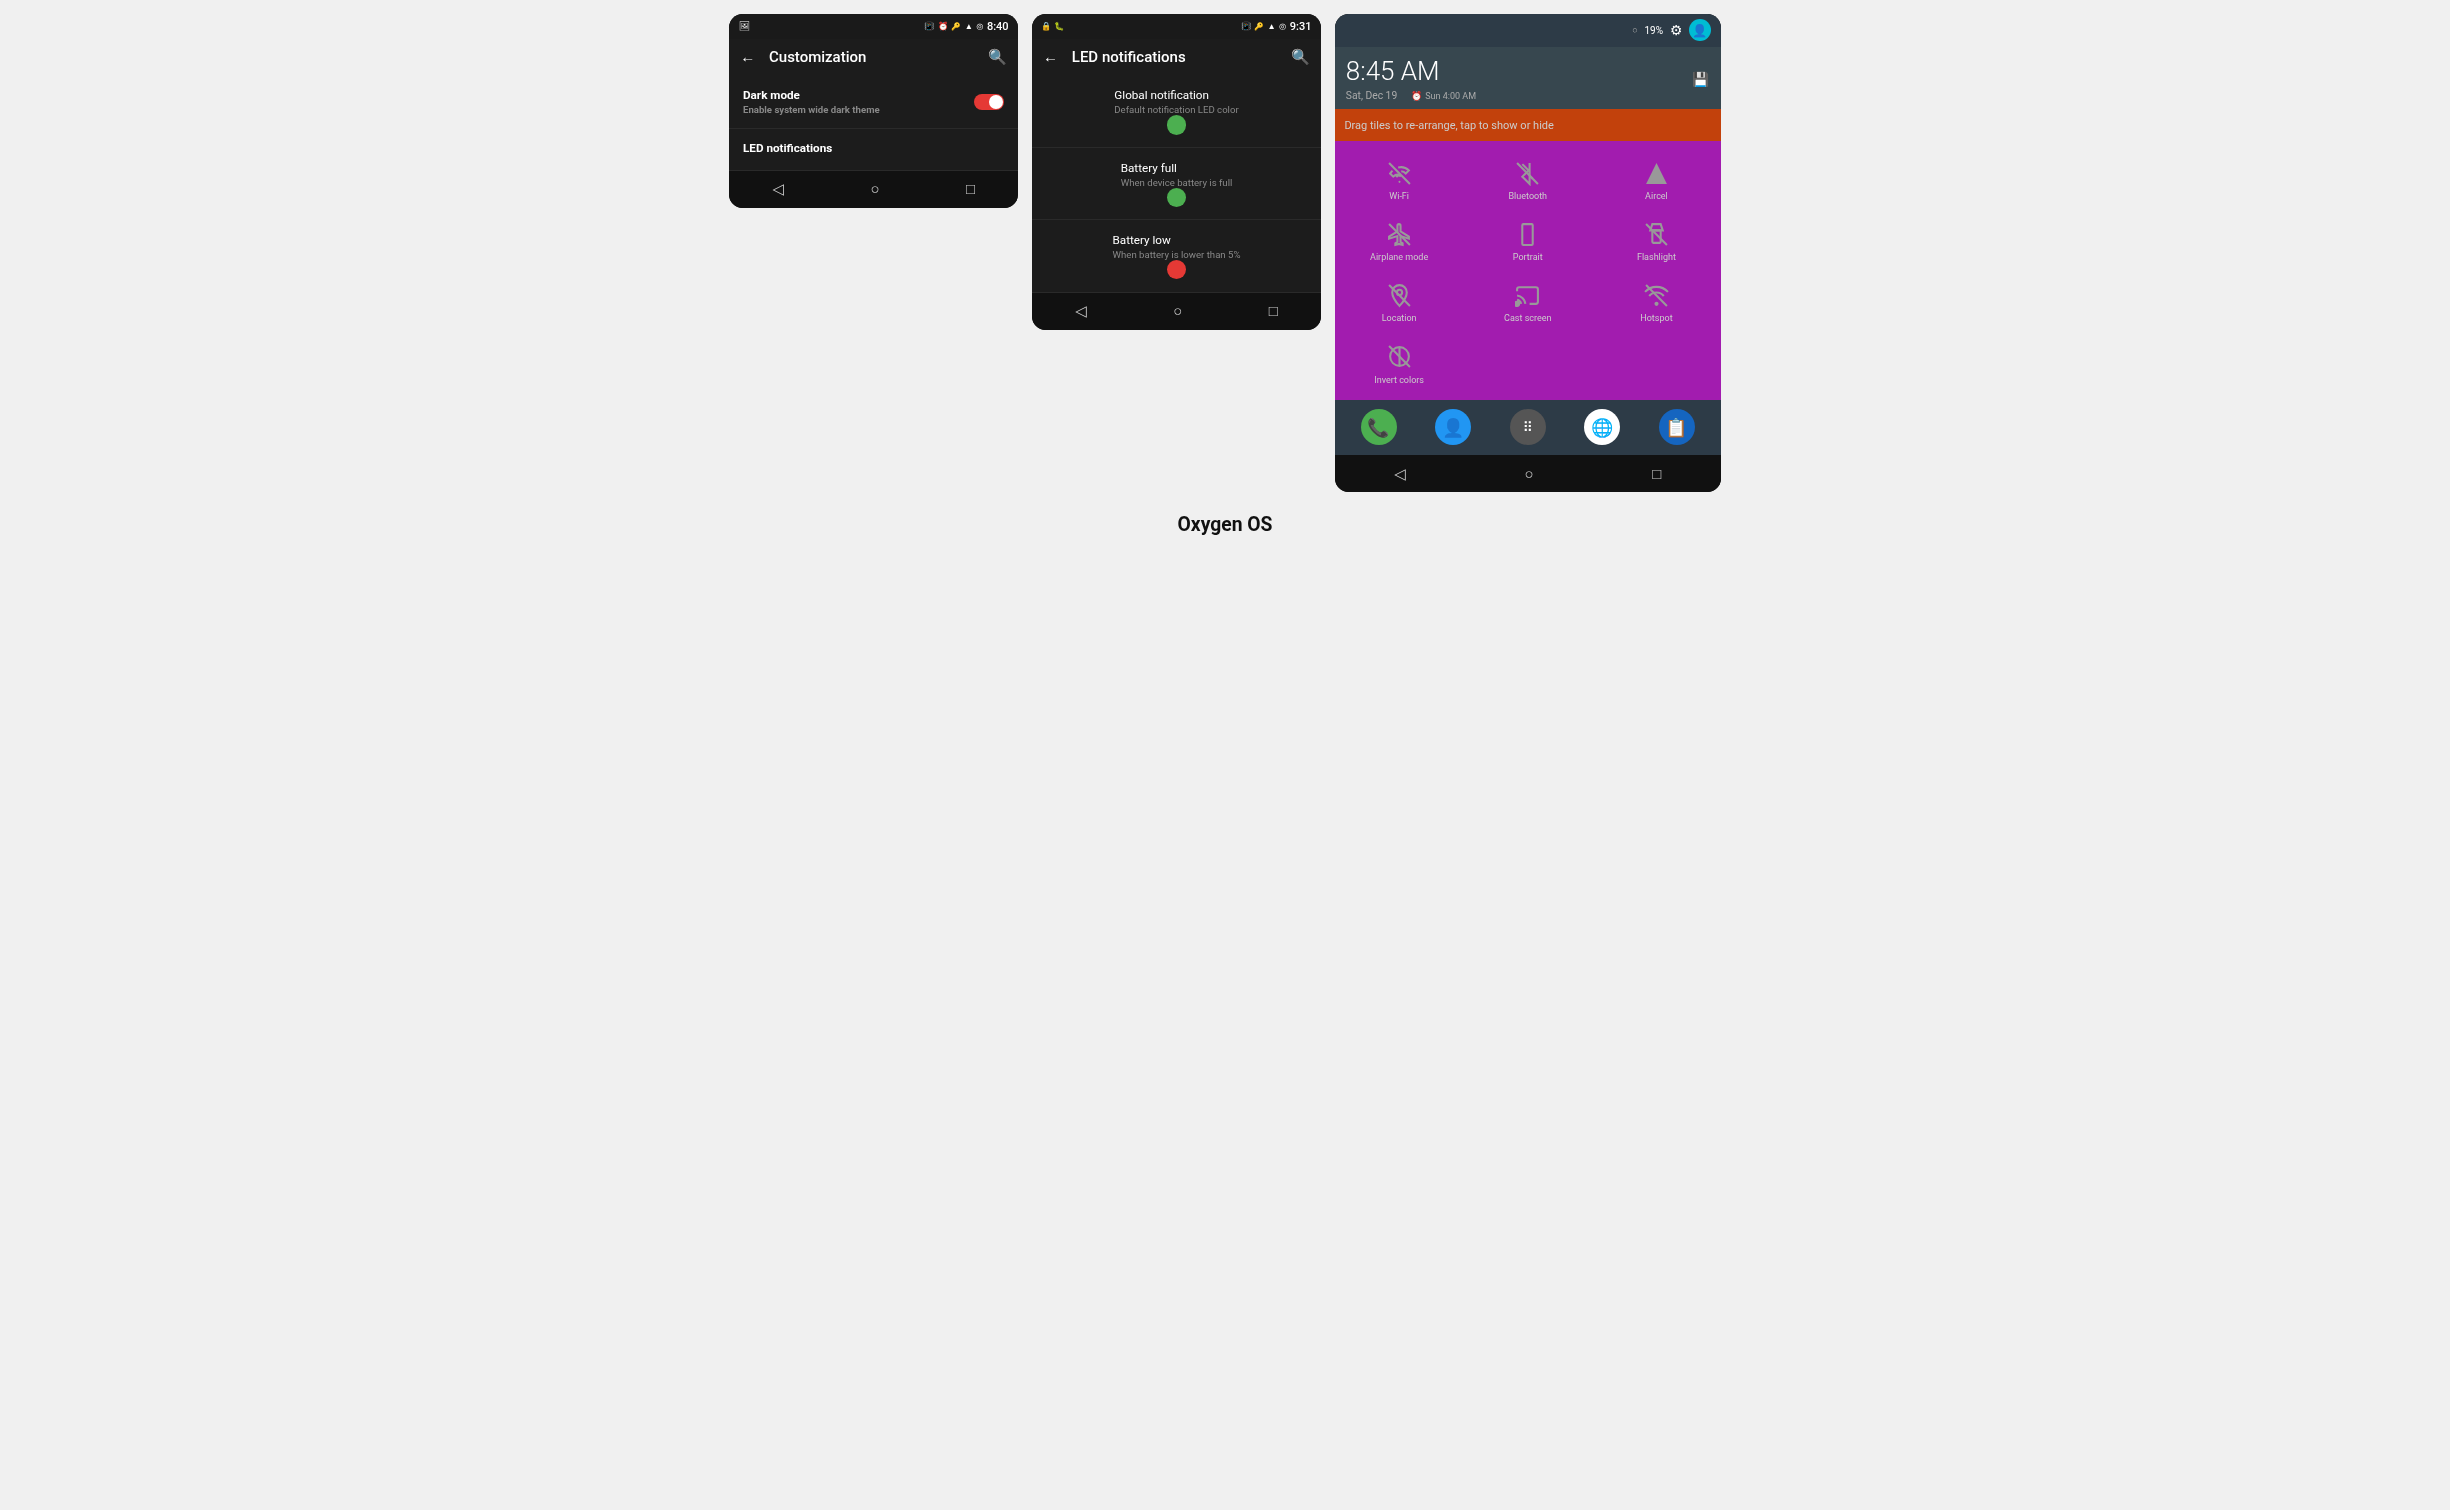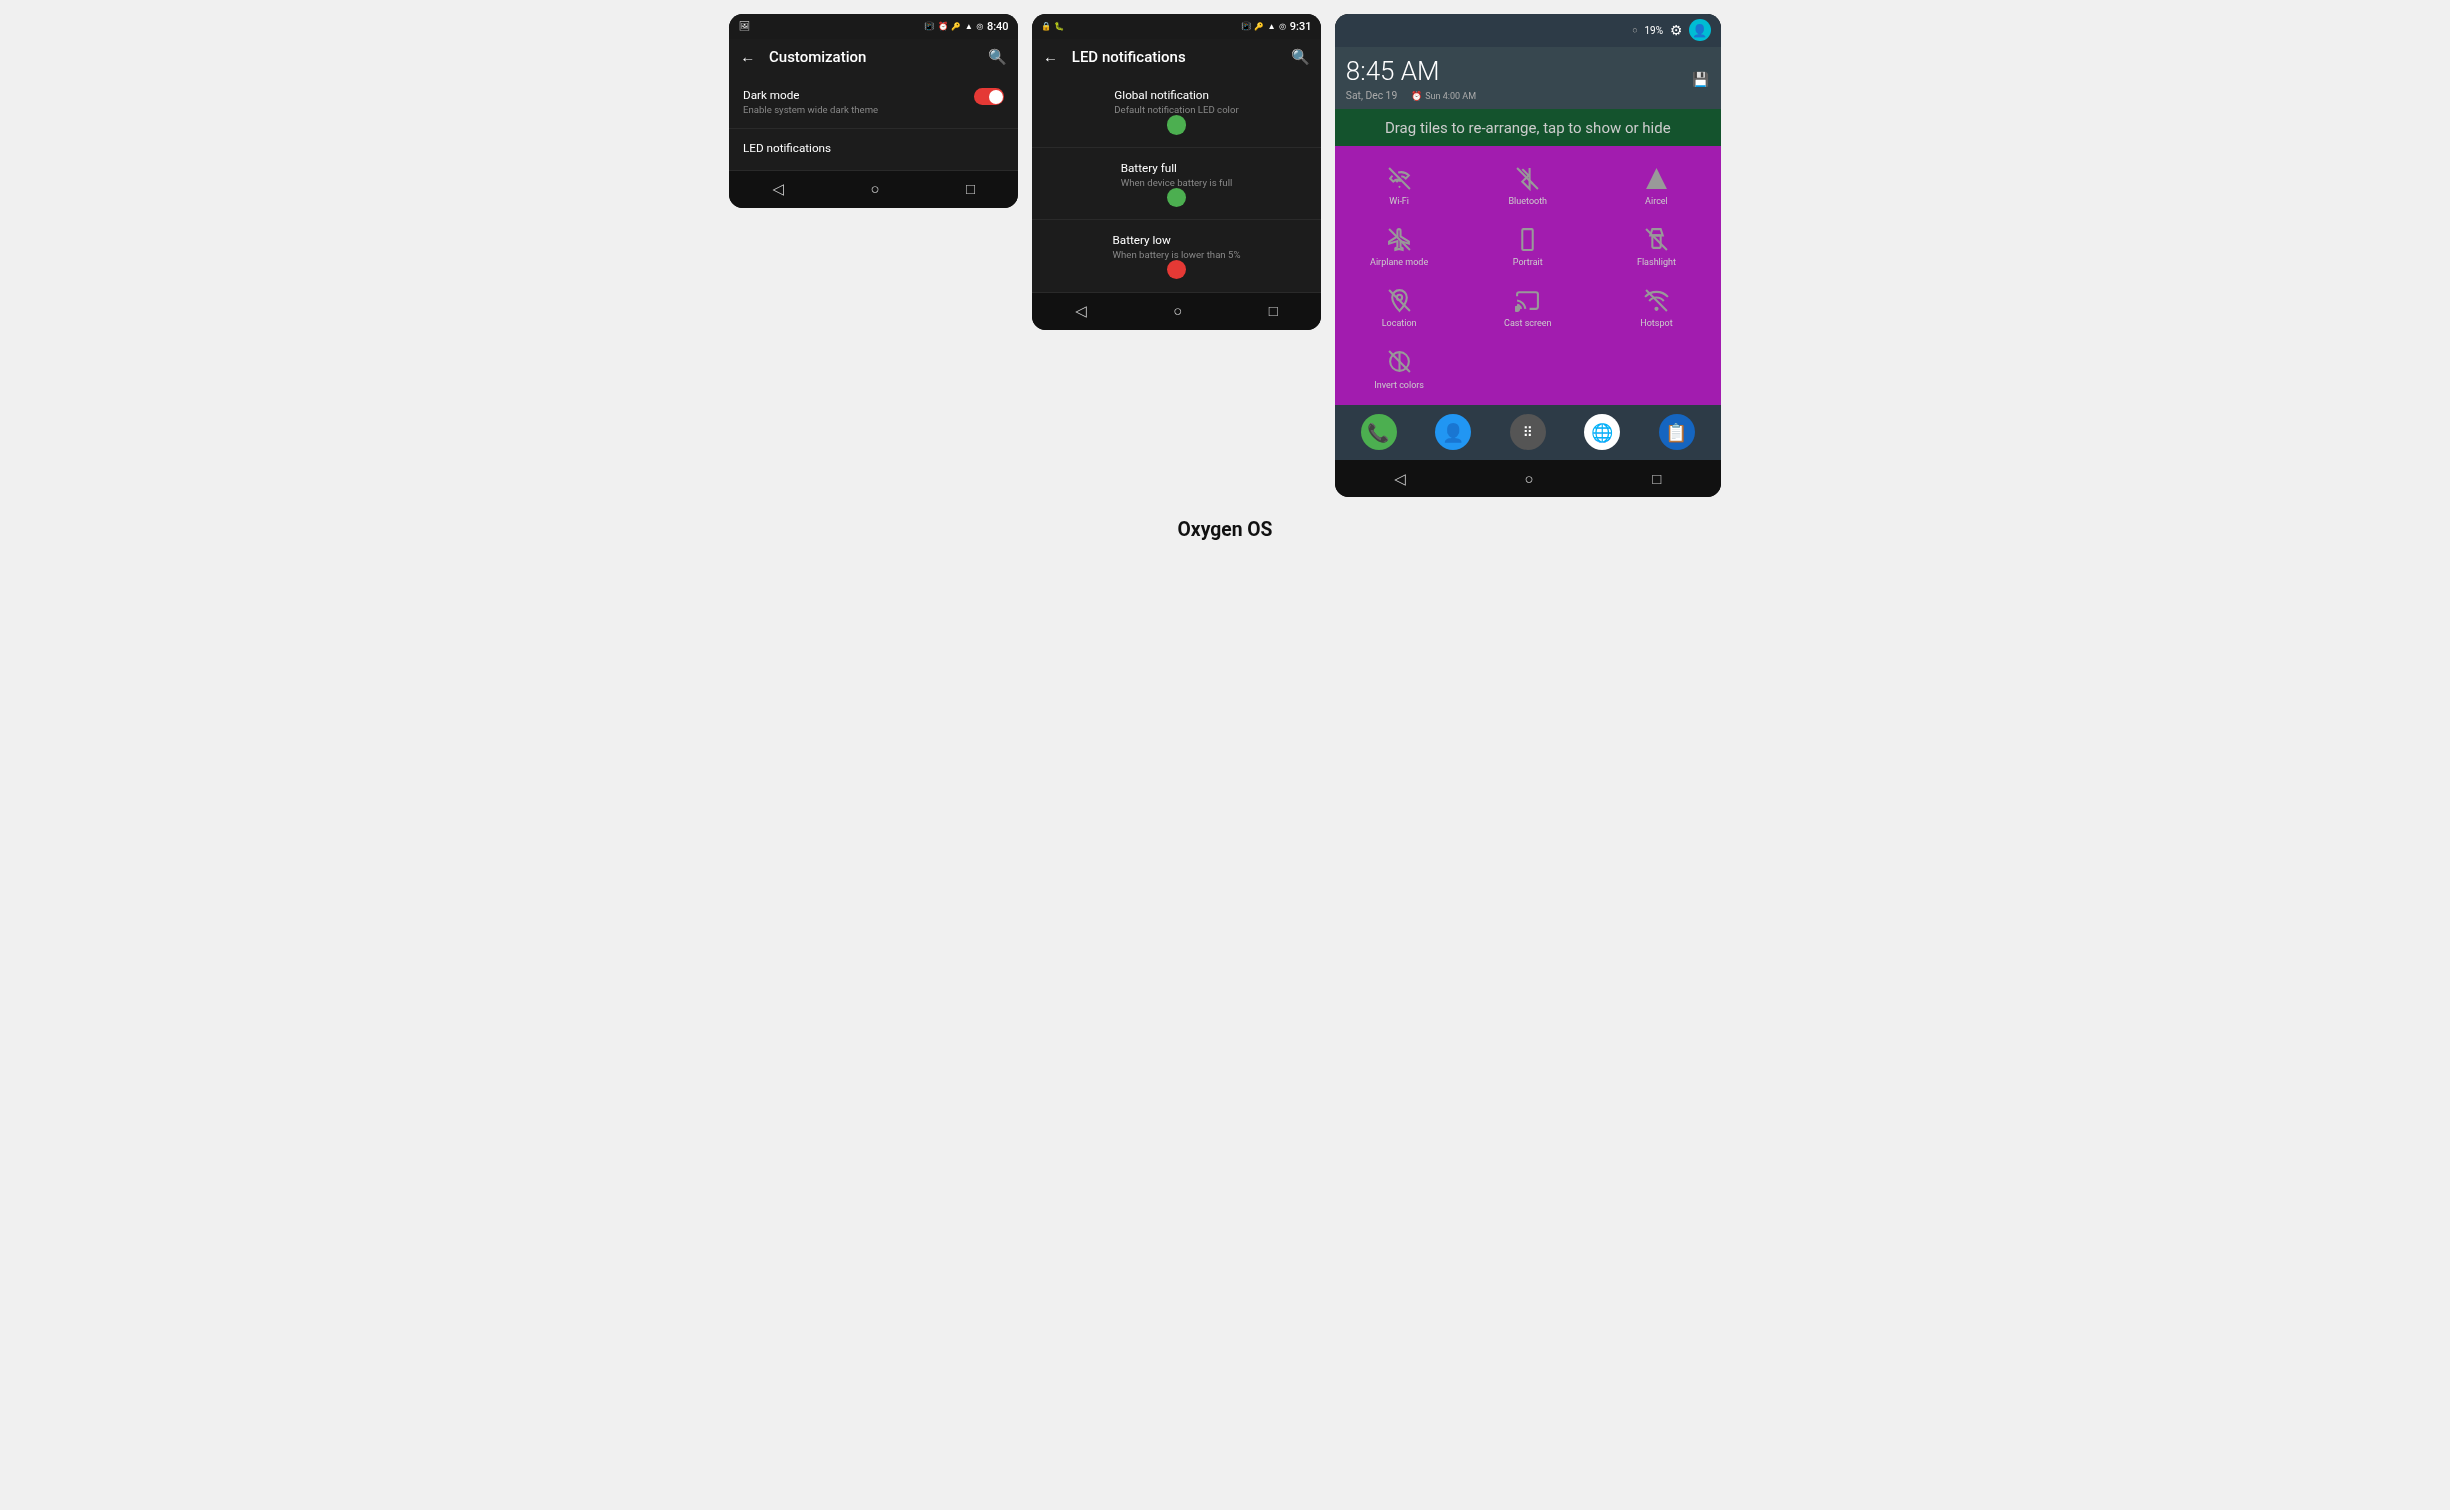--- a/index.html
+++ b/index.html
@@ -76,21 +76,23 @@
       flex: 1;
     }
     .search-icon {
       color: #fff;
       font-size: 15px;
     }
     .setting-item {
       padding: 12.4px 13.8px;
       border-bottom: 0.7px solid #2a2a2a;
       display: flex;
+      align-items: center;
       justify-content: space-between;
+      font-weight: bold;
     }
     .setting-item-text .title {
       color: #fff;
       font-size: 11.7px;
       margin-bottom: 2.1px;
     }
     .setting-item-text .subtitle {
       color: #888;
       font-size: 9.6px;
     }
@@ -176,25 +178,25 @@
       display: flex;
       align-items: center;
       gap: 2.8px;
     }
     .qs-save-icon {
       color: #aaa;
       font-size: 13.8px;
       margin-left: auto;
     }
     .qs-hint {
-      background: #14532d;
+      background: #c2410c;
       color: #ccc;
-      text-align: center;
+      text-align: left;
       padding: 9.6px;
-      font-size: 15px;
+      font-size: 11px;
     }
     .qs-grid {
       background: #a21caf;
       display: grid;
       grid-template-columns: repeat(3, 1fr);
       gap: 0;
       padding: 6.9px 0;
     }
     .qs-tile {
       display: flex;

